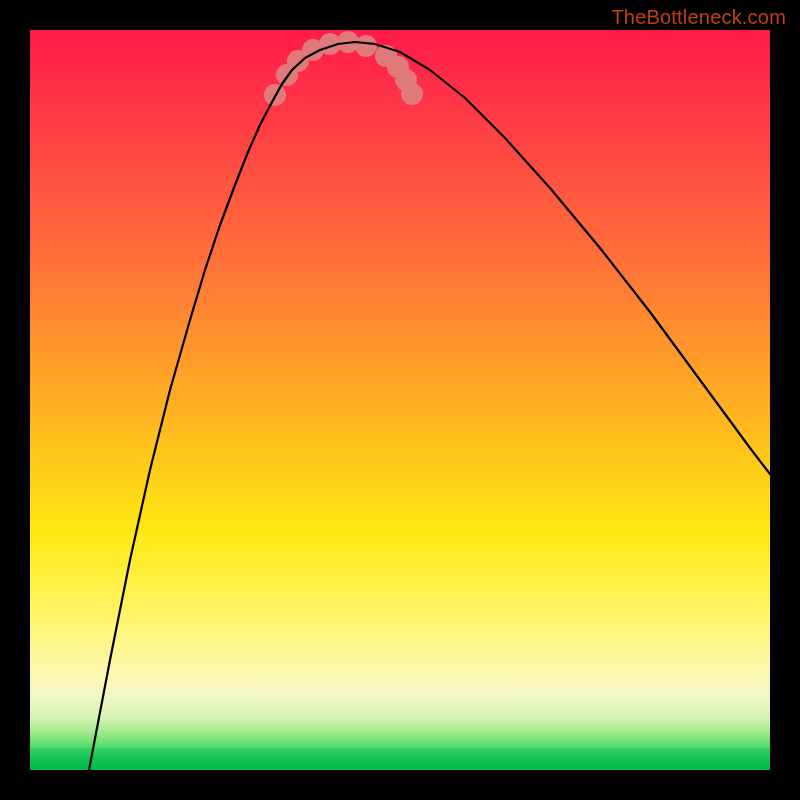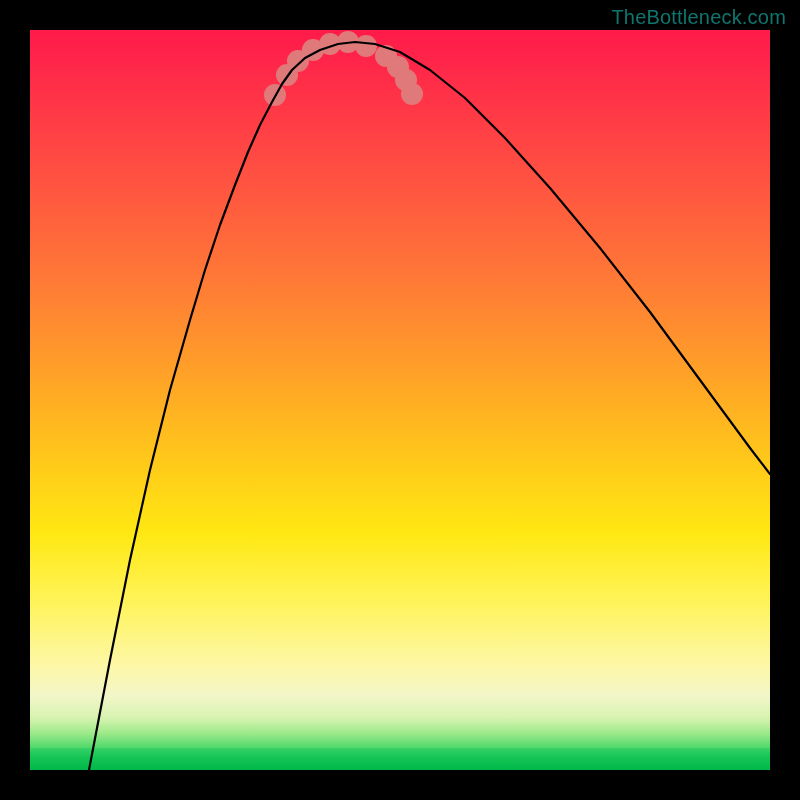--- a/index.html
+++ b/index.html
@@ -59,21 +59,21 @@
       to bottom,
       #38d066 0%,
       #16c656 40%,
       #00b848 100%
     );
   }
   .watermark {
     position: absolute;
     top: 6px;
     right: 14px;
-    color: #0f766e;
+    color: #c2410c;
     font-size: 20px;
     font-weight: 500;
     letter-spacing: 0.2px;
     user-select: none;
   }
   svg.curve {
     position: absolute;
     inset: 0;
   }
 </style>

